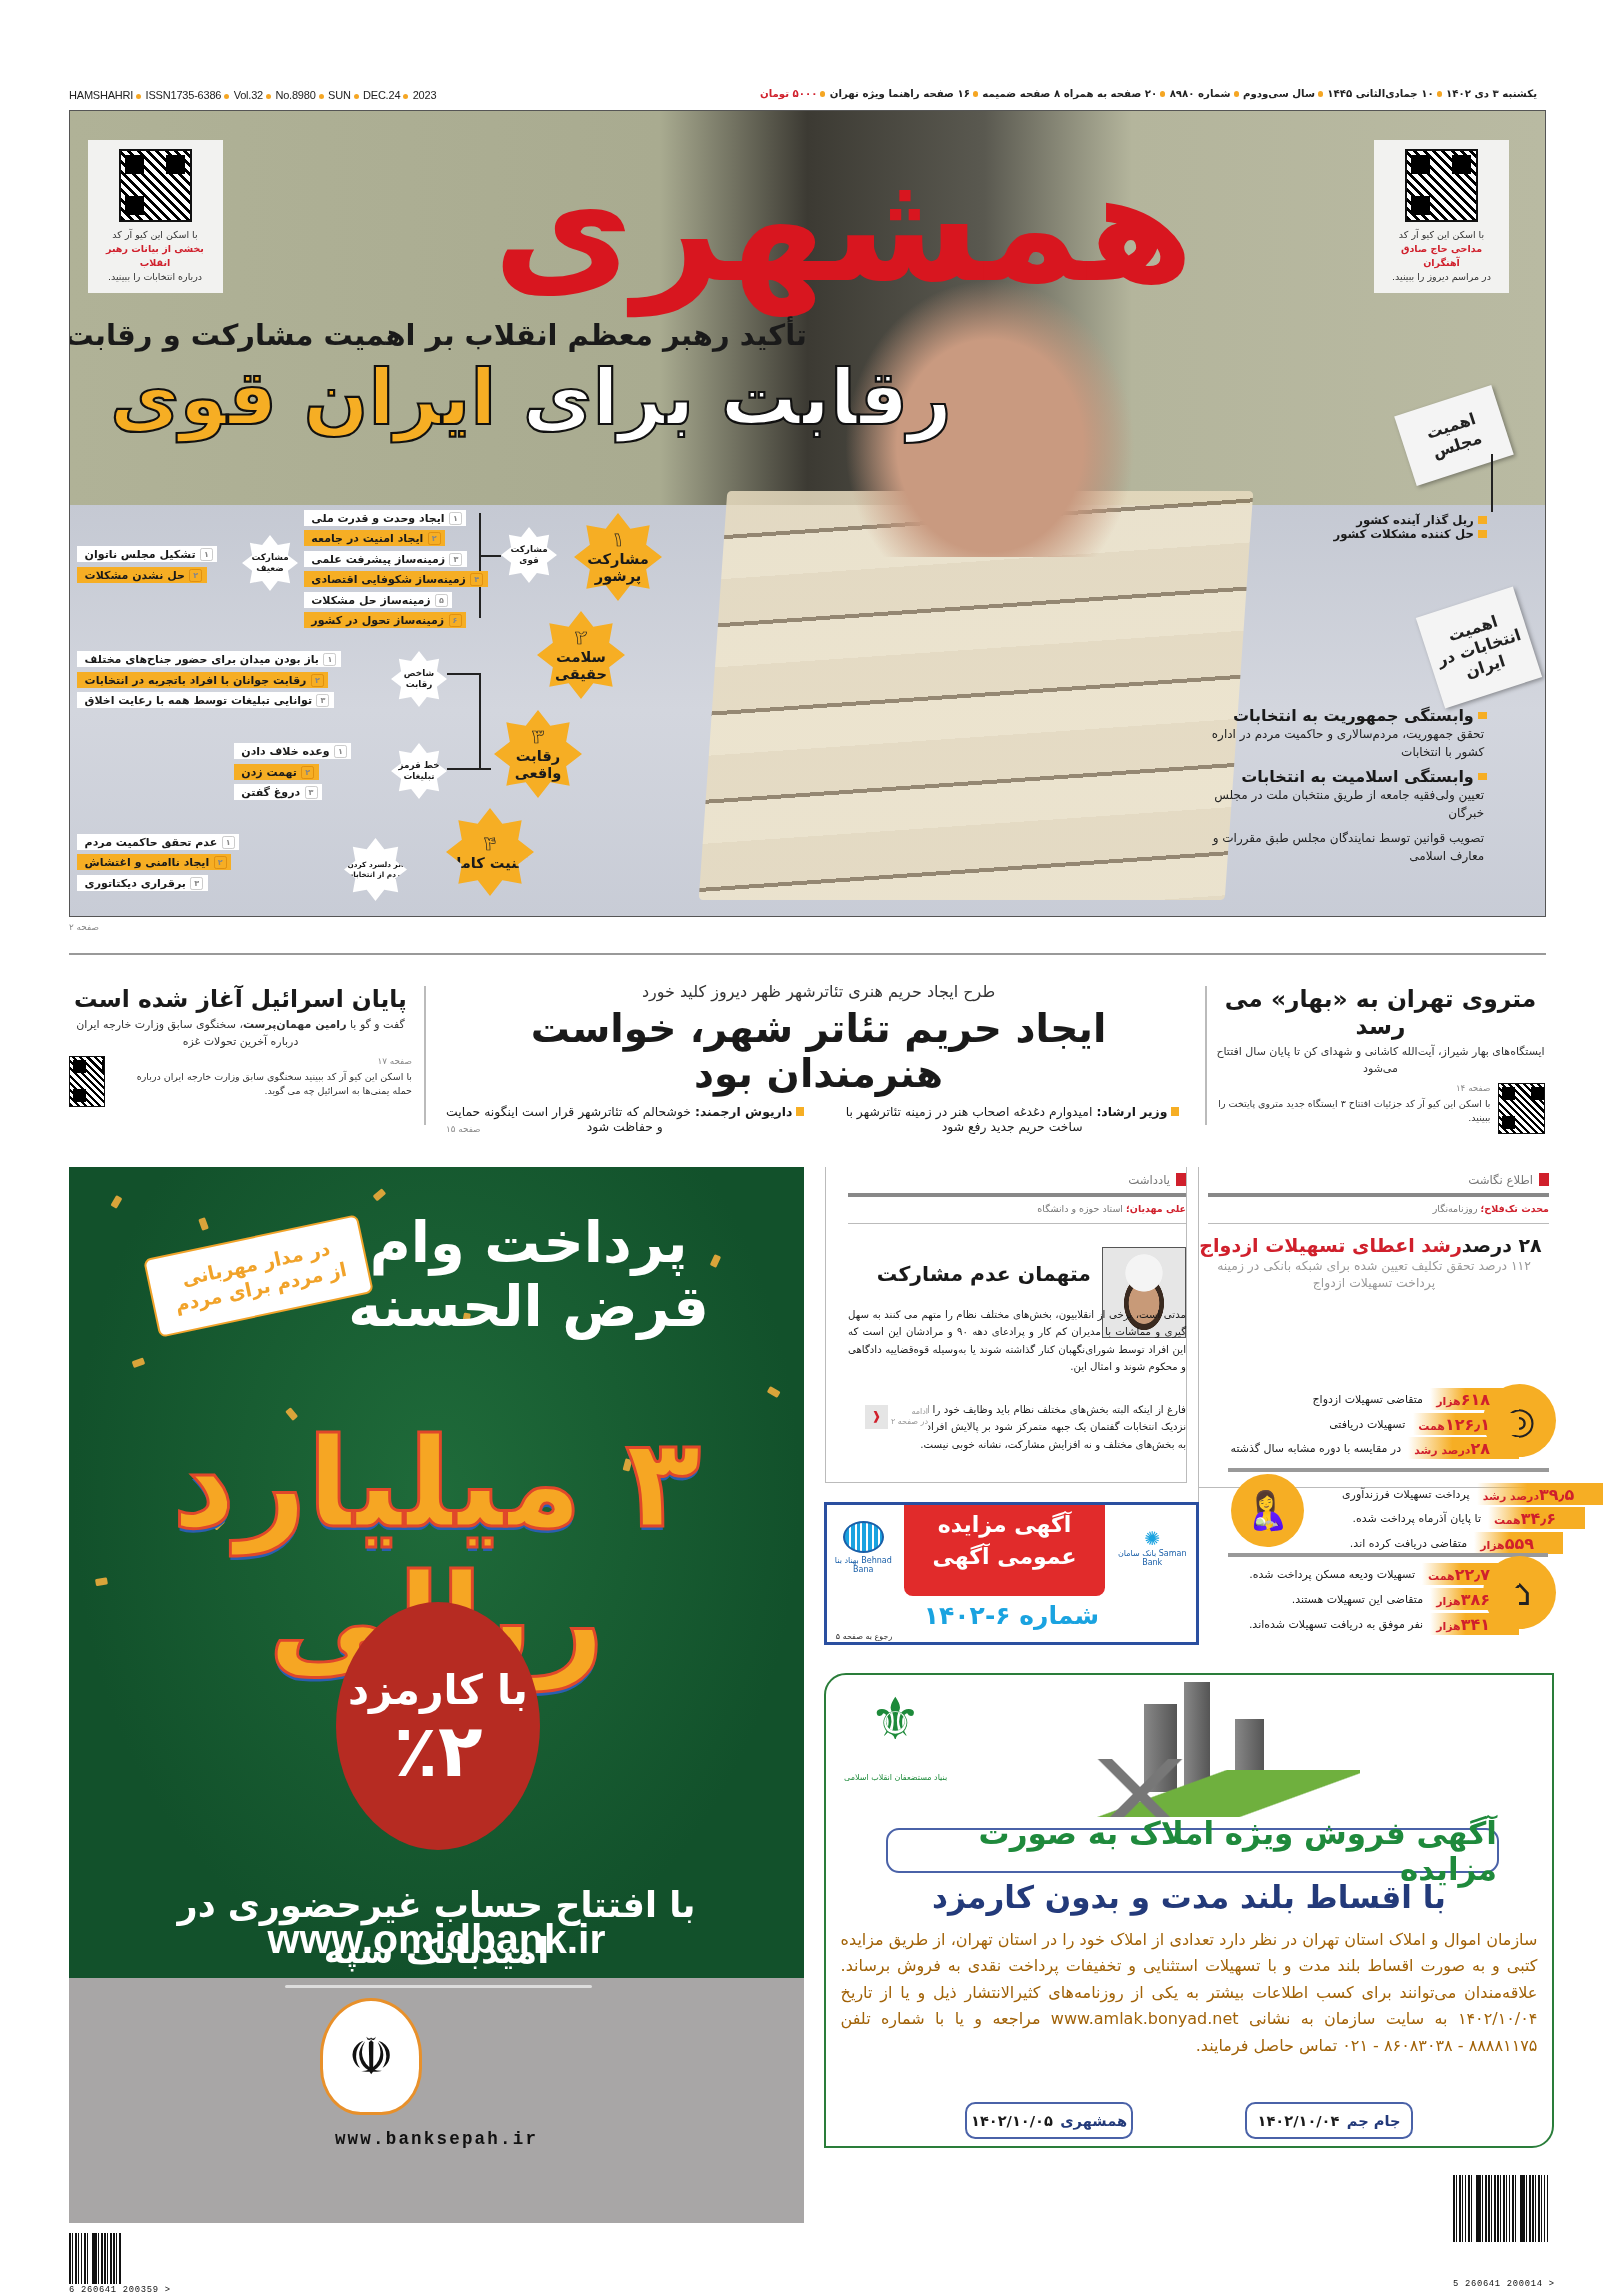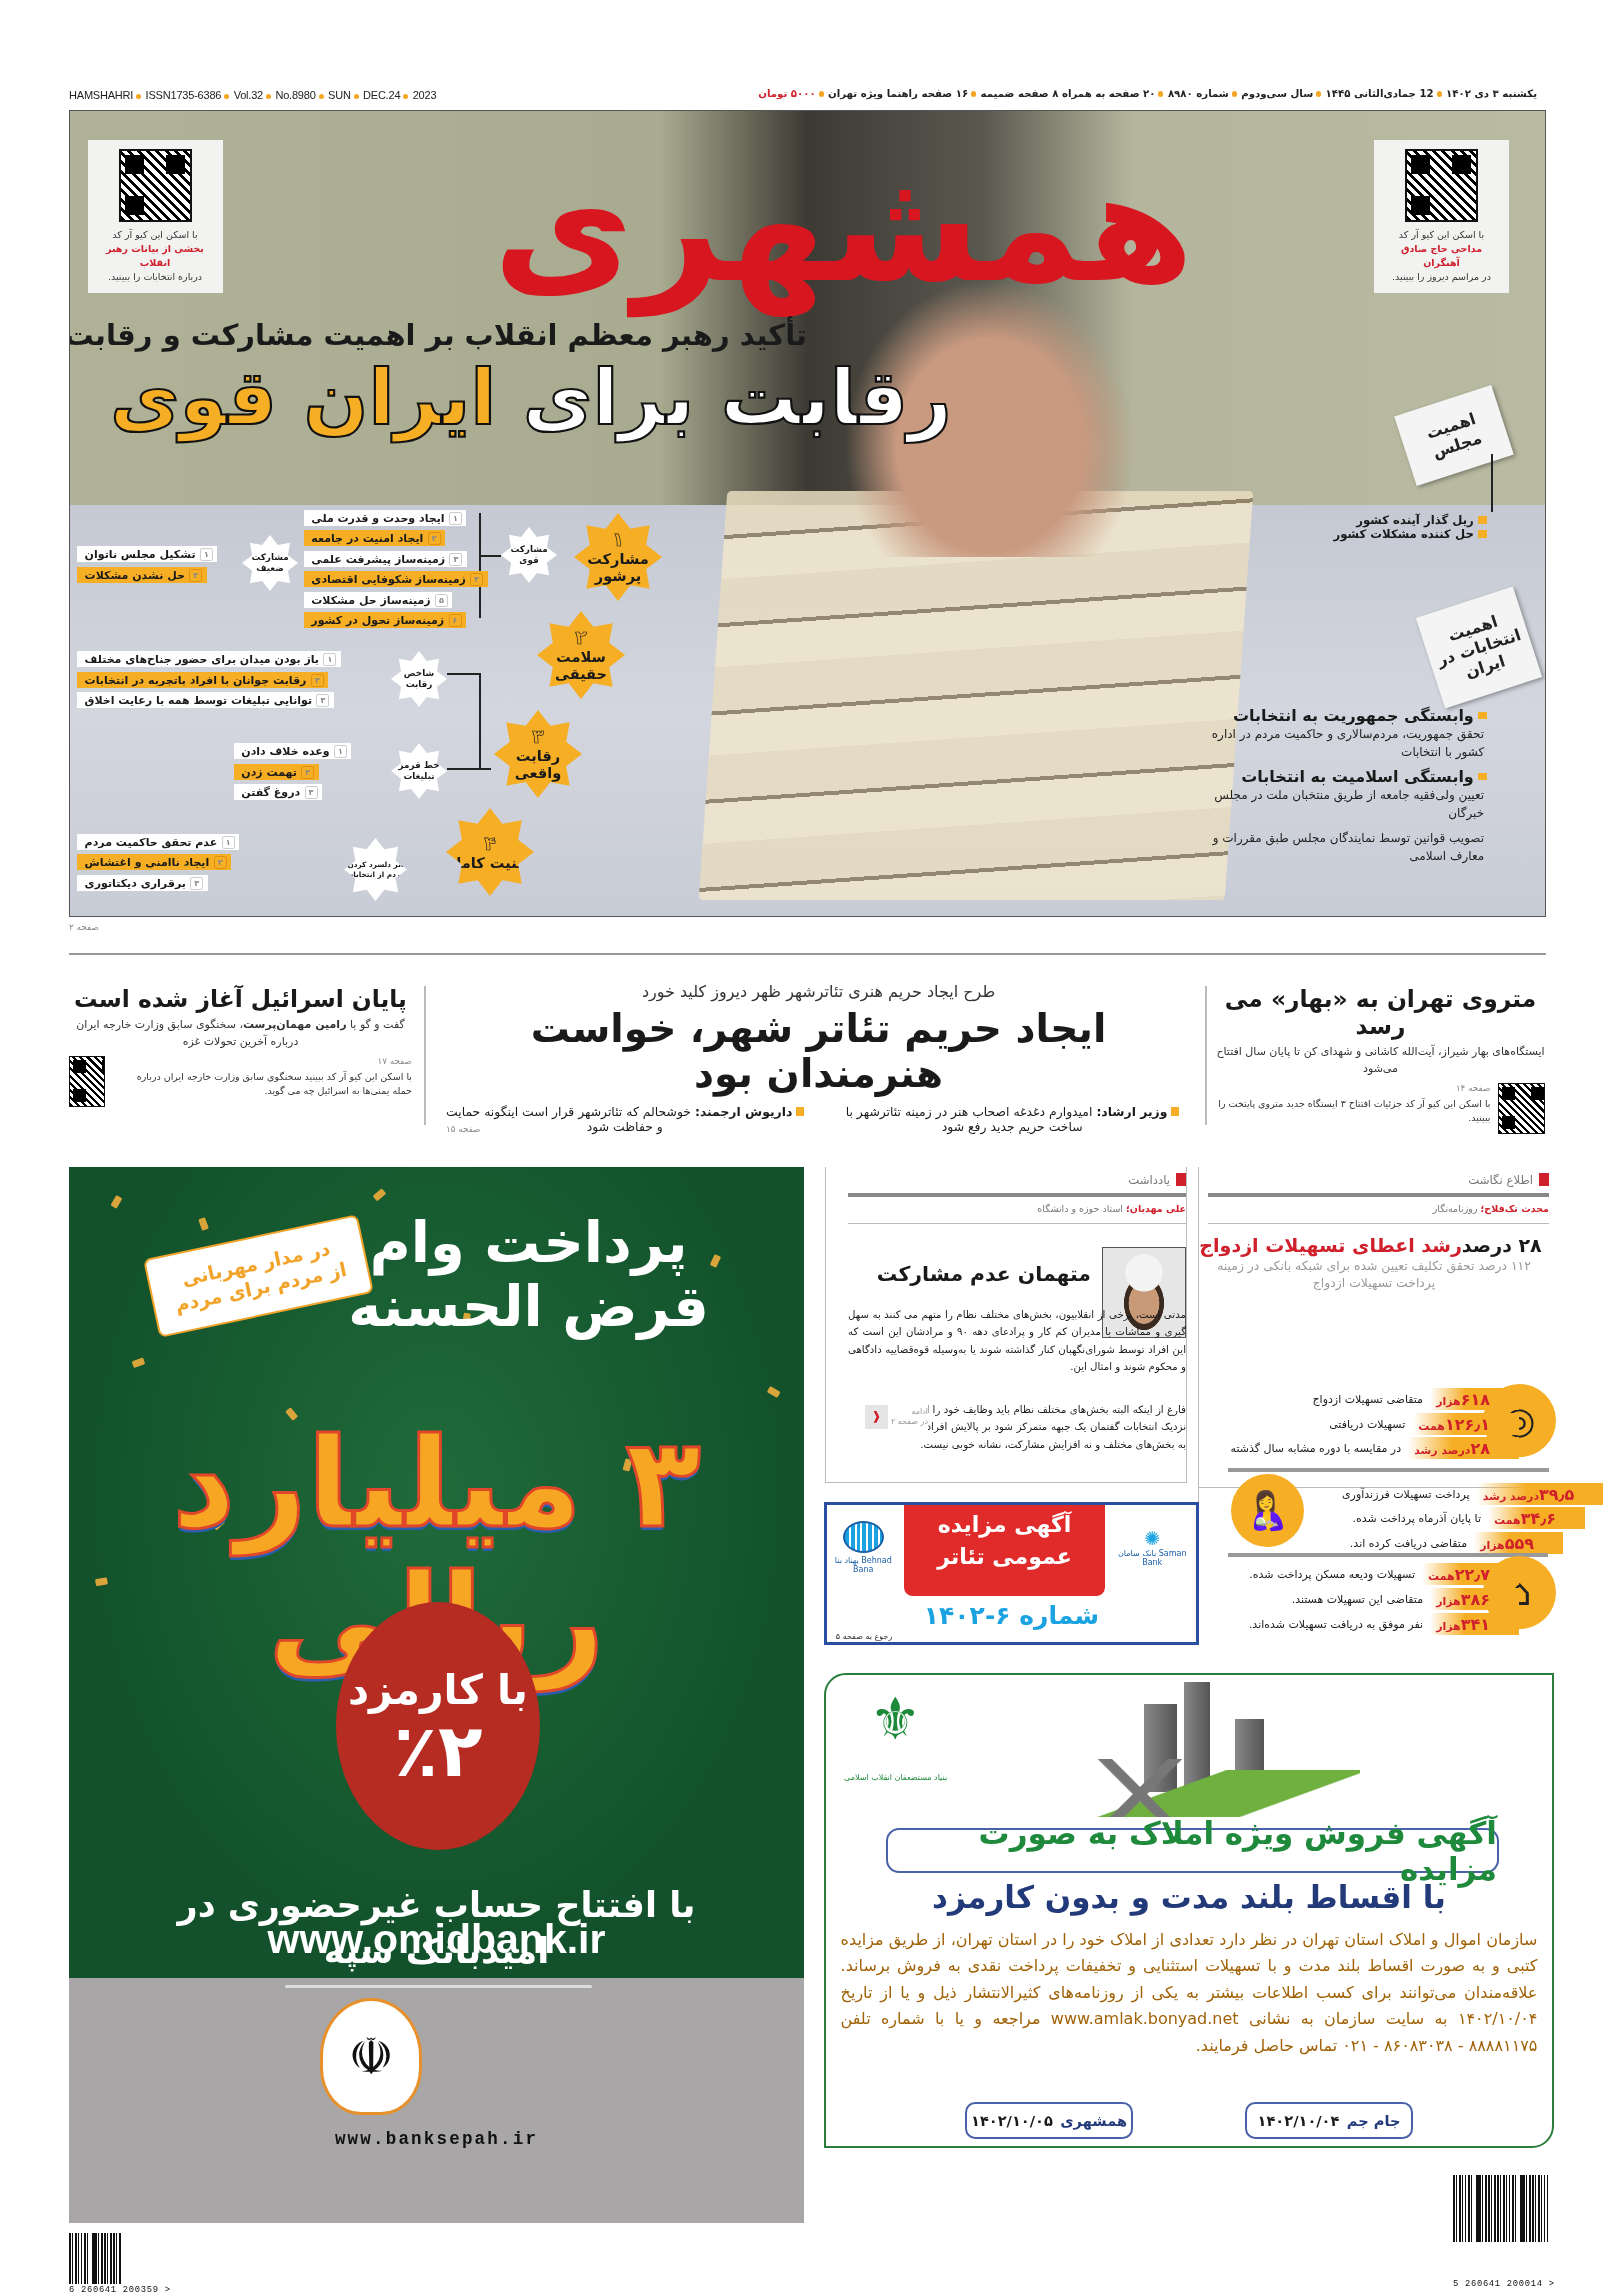--- a/index.html
+++ b/index.html
@@ -98,21 +98,21 @@
 .ad-green .date .pub{color:#233a7a}
 .ad-green .bldg{position:absolute;left:241px;top:7.3px;width:307px;height:135px}
 </style>
 </head>
 <body>
 
 <div class="abs meta-en">
   <span>HAMSHAHRI</span><span class="dot"></span><span>ISSN1735-6386</span><span class="dot"></span><span>Vol.32</span><span class="dot"></span><span>No.8980</span><span class="dot"></span><span>SUN</span><span class="dot"></span><span>DEC.24</span><span class="dot"></span><span>2023</span>
 </div>
 <div class="abs meta-fa">
-  <span>یکشنبه ۳ دی ۱۴۰۲</span><span class="dot"></span><span>12 جمادی‌الثانی ۱۴۴۵</span><span class="dot"></span><span>سال سی‌ودوم</span><span class="dot"></span><span>شماره ۸۹۸۰</span><span class="dot"></span><span>۲۰ صفحه به همراه ۸ صفحه ضمیمه</span><span class="dot"></span><span>۱۶ صفحه راهنما ویژه تهران</span><span class="dot"></span><span class="price">۵۰۰۰ تومان</span>
+  <span>یکشنبه ۳ دی ۱۴۰۲</span><span class="dot"></span><span>۱۰ جمادی‌الثانی ۱۴۴۵</span><span class="dot"></span><span>سال سی‌ودوم</span><span class="dot"></span><span>شماره ۸۹۸۰</span><span class="dot"></span><span>۲۰ صفحه به همراه ۸ صفحه ضمیمه</span><span class="dot"></span><span>۱۶ صفحه راهنما ویژه تهران</span><span class="dot"></span><span class="price">۵۰۰۰ تومان</span>
 </div>
 
 <div class="abs hero">
   <div class="hero-top"></div>
   <div class="hero-bottom"></div>
   <div class="ballots"></div>
   <div class="hands"></div>
 
   <div class="logo-band">
       <span class="brand">همشهری</span>
@@ -424,21 +424,21 @@
   </div>
 <div class="stat" style="right:88px;top:1613px">
     <span class="val"><b>۳۴۱</b><span>هزار</span></span>
     <span>نفر موفق به دریافت تسهیلات شده‌اند.</span>
   </div>
 
 <div class="auction">
   <div class="logo" style="left:7.3px;top:16px;width:58px"><div style="width:41px;height:32px;margin:0 auto 2.9px;border:2.9px solid #1a5fa8;border-radius:50%;background:repeating-linear-gradient(90deg,#1aa3e0 0 3.7px,#fff 3.7px 5.8px)"></div><span>بهناد بنا Behnad Bana</span></div>
   <div class="red">
       <div>آگهی مزایده</div>
-      <div>عمومی تئاتر</div>
+      <div>عمومی آگهی</div>
     </div>
   <div class="logo" style="right:7.3px;top:22px;width:73px"><div style="font-size:19px;color:#1aa3e0">✺</div><span>بانک سامان Saman Bank</span></div>
   <div class="num">شماره ۶-۱۴۰۲</div>
   <div class="ref">رجوع به صفحه ۵</div>
 </div>
 
 <div class="ad-green">
   <div class="abs" style="left:14.6px;top:14.6px;width:110px;text-align:center">
     <div style="font-size:58px;color:#1d8a3a;line-height:1">⚜</div>
     <div style="font-size:8px;color:#1d8a3a;margin-top:25px;direction:rtl">بنیاد مستضعفان انقلاب اسلامی</div>

